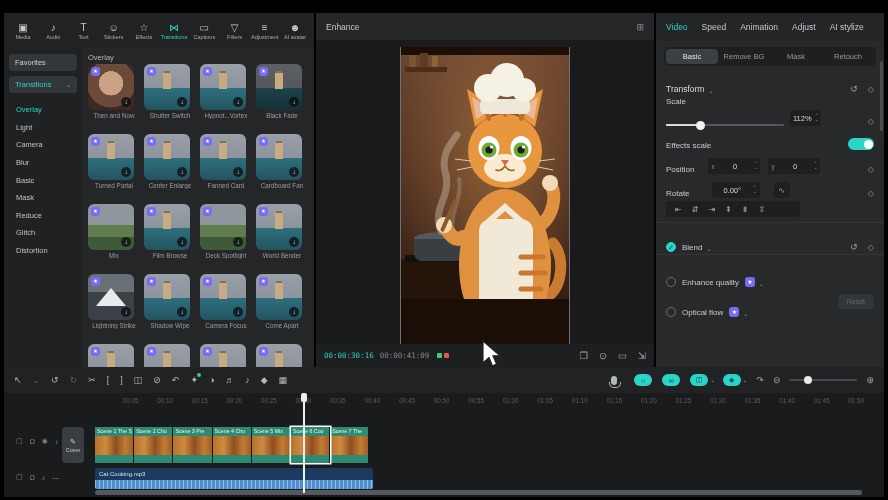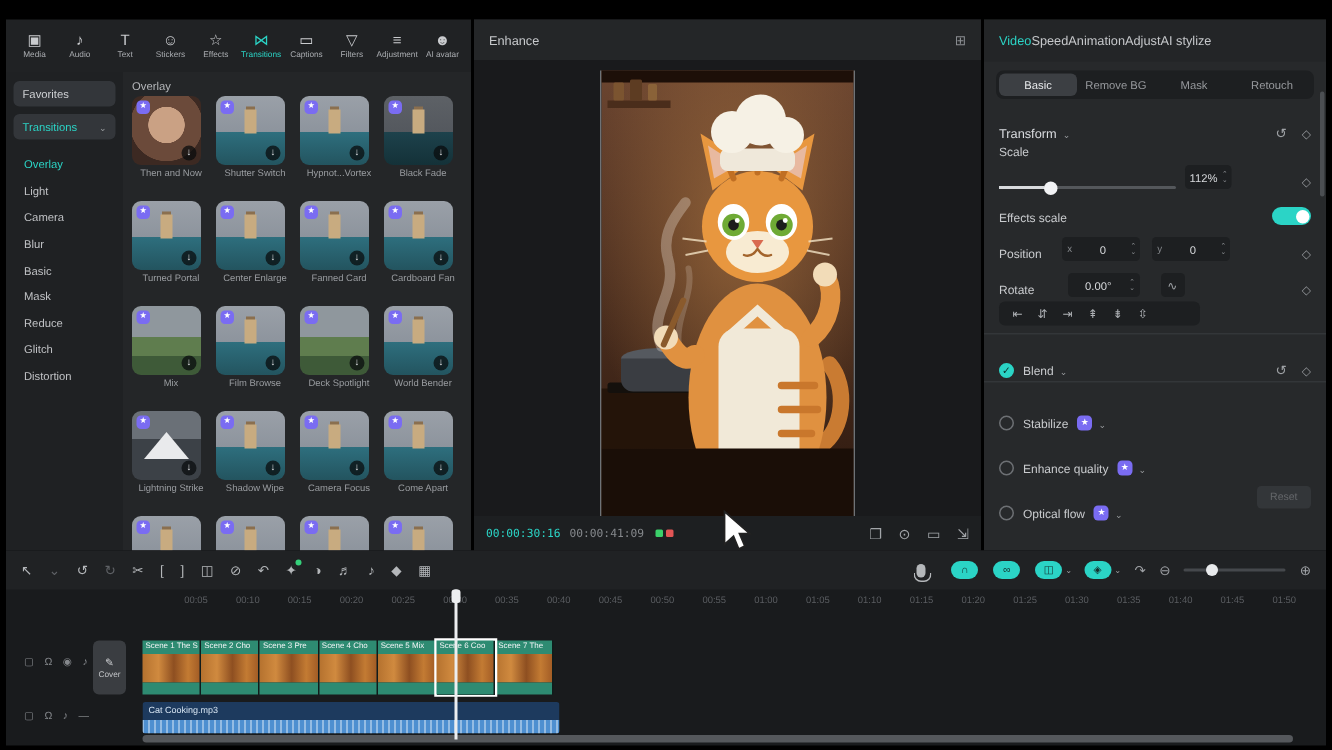--- a/index.html
+++ b/index.html
@@ -49,21 +49,21 @@
   #player-bottom{position:absolute;left:0;bottom:0;width:100%;height:23px;background:#1d1f21;display:flex;align-items:center;padding:0 8px;}
   #tc-current{font-family:"DejaVu Sans Mono",monospace;font-size:7.5px;color:#2bd4c6;}
   #tc-total{font-family:"DejaVu Sans Mono",monospace;font-size:7.5px;color:#85888c;margin-left:6px;}
   #quality-ind{display:flex;gap:2px;margin-left:8px;}
   #quality-ind i{width:5px;height:5px;border-radius:1px;display:block;}
   #player-icons{margin-left:auto;display:flex;gap:11px;}
   .p-icon{font-size:9.5px;color:#a2a5a9;cursor:pointer;}
 
   
   #right-panel{position:absolute;left:656px;top:13px;width:228px;height:354px;background:#27292b;overflow:hidden;}
-  #rp-tabs{height:28px;background:#232527;display:flex;align-items:center;padding:0 10px;}
+  #rp-tabs{height:28px;background:#232527;display:flex;align-items:center;padding:0 10px;gap:14px;}
   .rp-tab{font-size:8.5px;color:#c6c8cb;cursor:pointer;}
   .rp-tab.active{color:#2bd4c6;}
   #rp-subtabs{margin:6px 8px 0 8px;height:19px;background:#1d1f21;border-radius:5px;display:flex;padding:2px;}
   .sub-tab{flex:1;display:flex;align-items:center;justify-content:center;font-size:7.5px;color:#97999d;border-radius:4px;cursor:pointer;}
   .sub-tab.active{background:#3c3f43;color:#e8eaec;}
   #rp-body{padding:4px 10px 0 10px;font-size:8px;color:#d2d4d7;}
   .rowf{display:flex;align-items:flex-end;}
   .r-head{height:24px;}
   .r-title{font-size:8.5px;color:#dadce0;}
   .caret-d{font-size:6px;color:#9a9da0;margin-left:4px;}
@@ -605,26 +605,20 @@
         <span class="r-right">
           <span class="ico-reset">↺</span>
           <span class="ico-key">◇</span>
         </span>
       </div>
 
       <div class="sep"></div>
 
       <div id="enh-list">
 
-          <div class="rowf enh-row">
-            <span class="chk"></span>
-            <span class="lab">Stabilize</span>
-            <span class="vip-sq">★</span>
-            <span class="caret-d">⌄</span>
-          </div>
 
           <div class="rowf enh-row">
             <span class="chk"></span>
             <span class="lab">Enhance quality</span>
             <span class="vip-sq">★</span>
             <span class="caret-d">⌄</span>
           </div>
 
 
           <div class="rowf enh-row">

